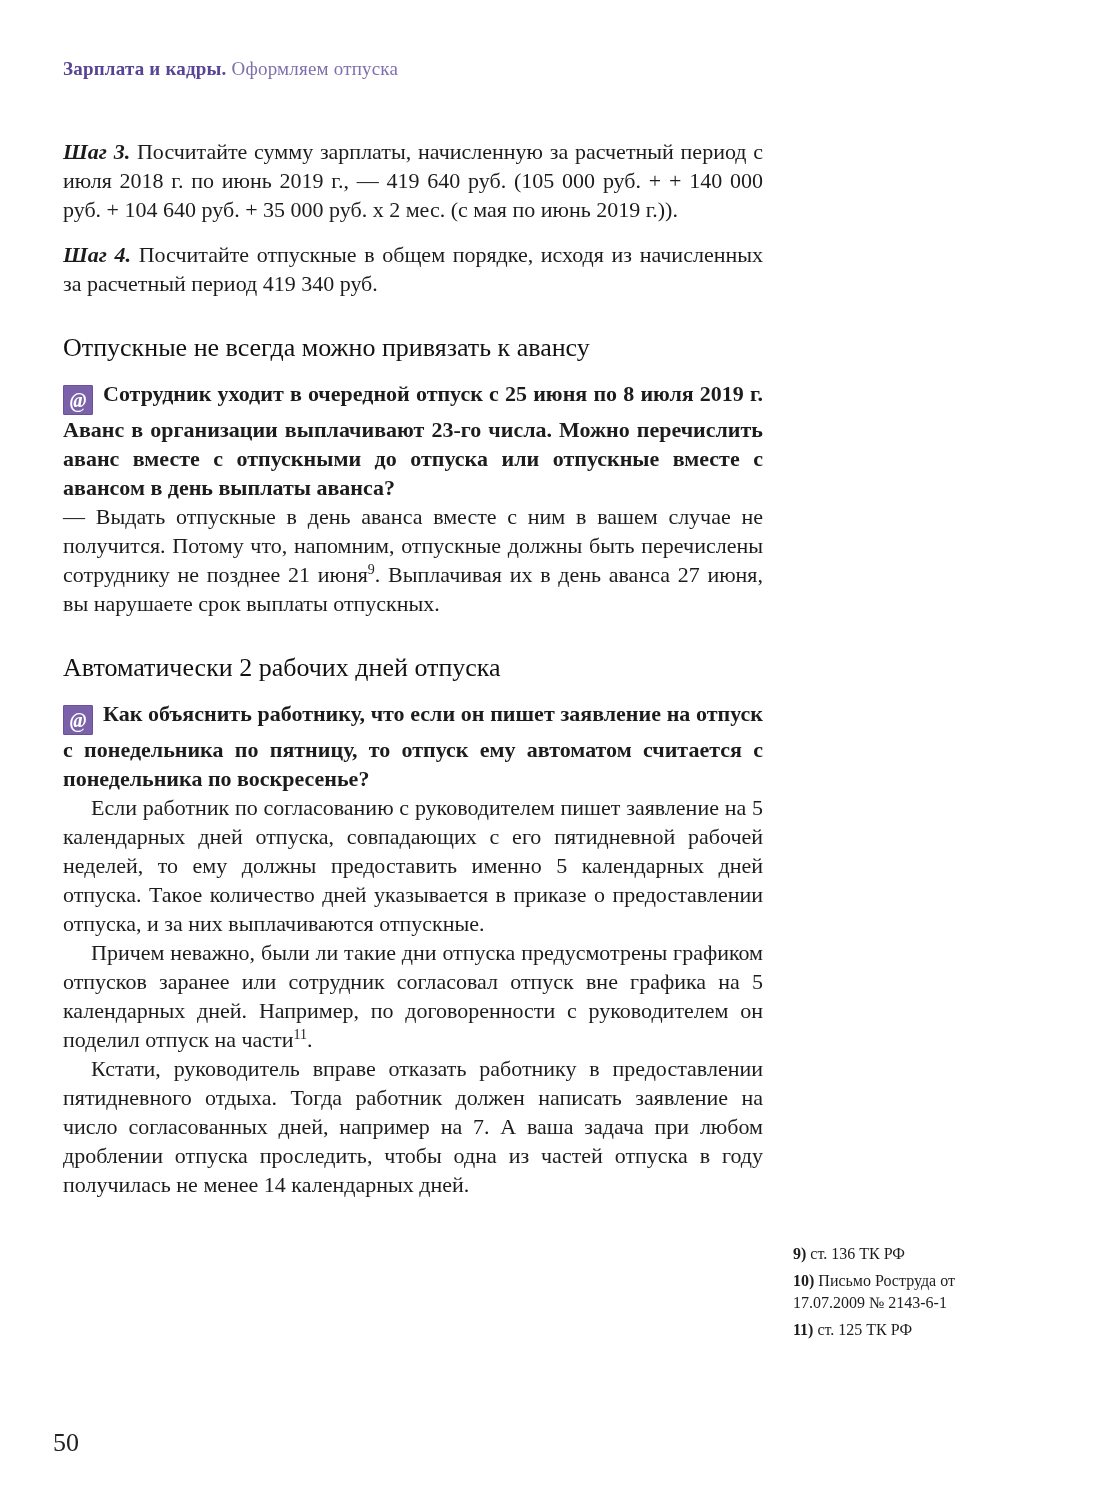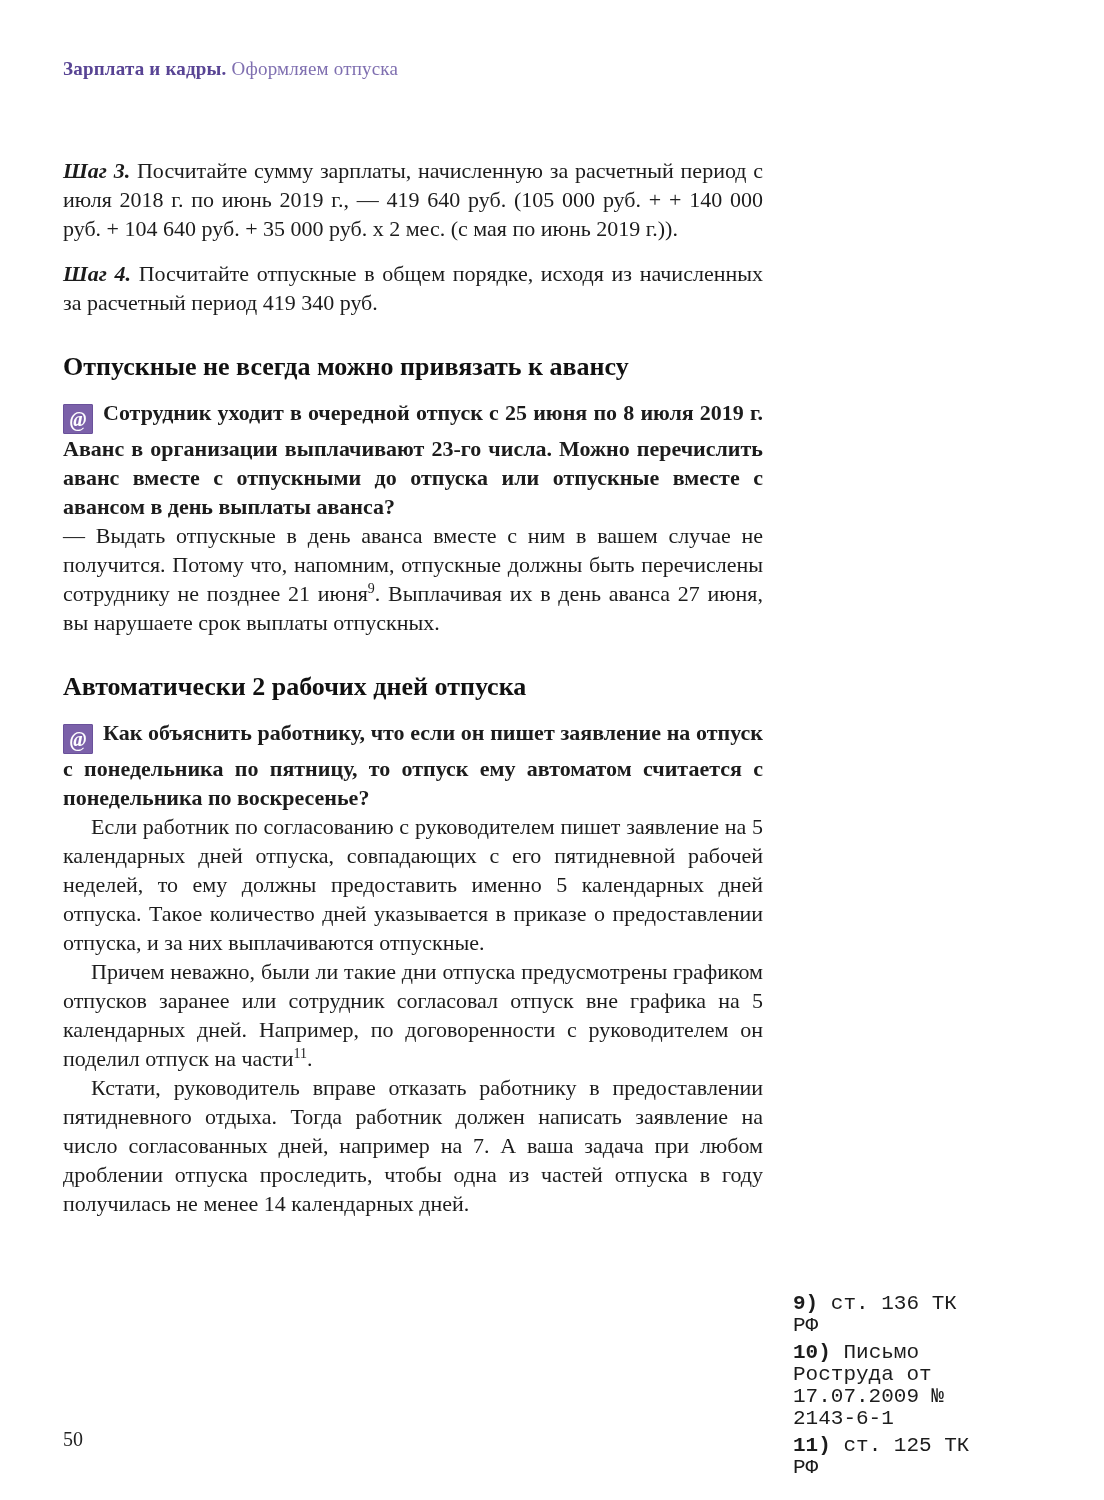--- a/index.html
+++ b/index.html
@@ -24,26 +24,26 @@
   }
   .brand { font-weight:bold; color:var(--brand_purple_dark,#584494); }
   .section-label { color:var(--brand_purple_light,#7f6fb0); }
 
   .body-p {
     font-size:22px;
     line-height:29px;
     text-align:justify;
   }
   .step-p { margin-top:16px; }
-  .first-step { margin-top:73px; }
+  .first-step { margin-top:54px; }
   .step-label { font-weight:bold; font-style:italic; }
   .step-label::after { content:" "; }
 
   .section-heading {
-    font-weight:bold;
+    font-weight:normal;
     font-size:26px;
     line-height:33px;
     color:#111111;
     margin-top:33px;
     margin-bottom:15px;
     text-align:left;
   }
 
   .q-p { font-weight:bold; }
   .indent { text-indent:28px; }
@@ -65,34 +65,33 @@
 
   sup.fn-ref {
     font-size:14px;
     line-height:0;
     vertical-align:super;
     font-weight:normal;
   }
 
   .footnotes {
     position:absolute;
-    left:793px; top:1293px;
+    left:793px; top:1243px;
     width:190px;
-    font-size:21px;
+    font-size:16px;
     line-height:22px;
-    font-family:Liberation Mono, monospace;
   }
   .footnote { margin-bottom:5px; }
   .fn-num { font-weight:bold; }
   .fn-num::after { content:" "; }
 
   .page-number {
     position:absolute;
-    left:63px; top:1428px;
-    font-size:20px;
+    left:53px; top:1428px;
+    font-size:26px;
     color:#222222;
   }
 </style>
 </head>
 <body>
 
 <div class="main-col">
 
   <div class="page-header">
     <span class="brand">Зарплата и кадры.</span>

